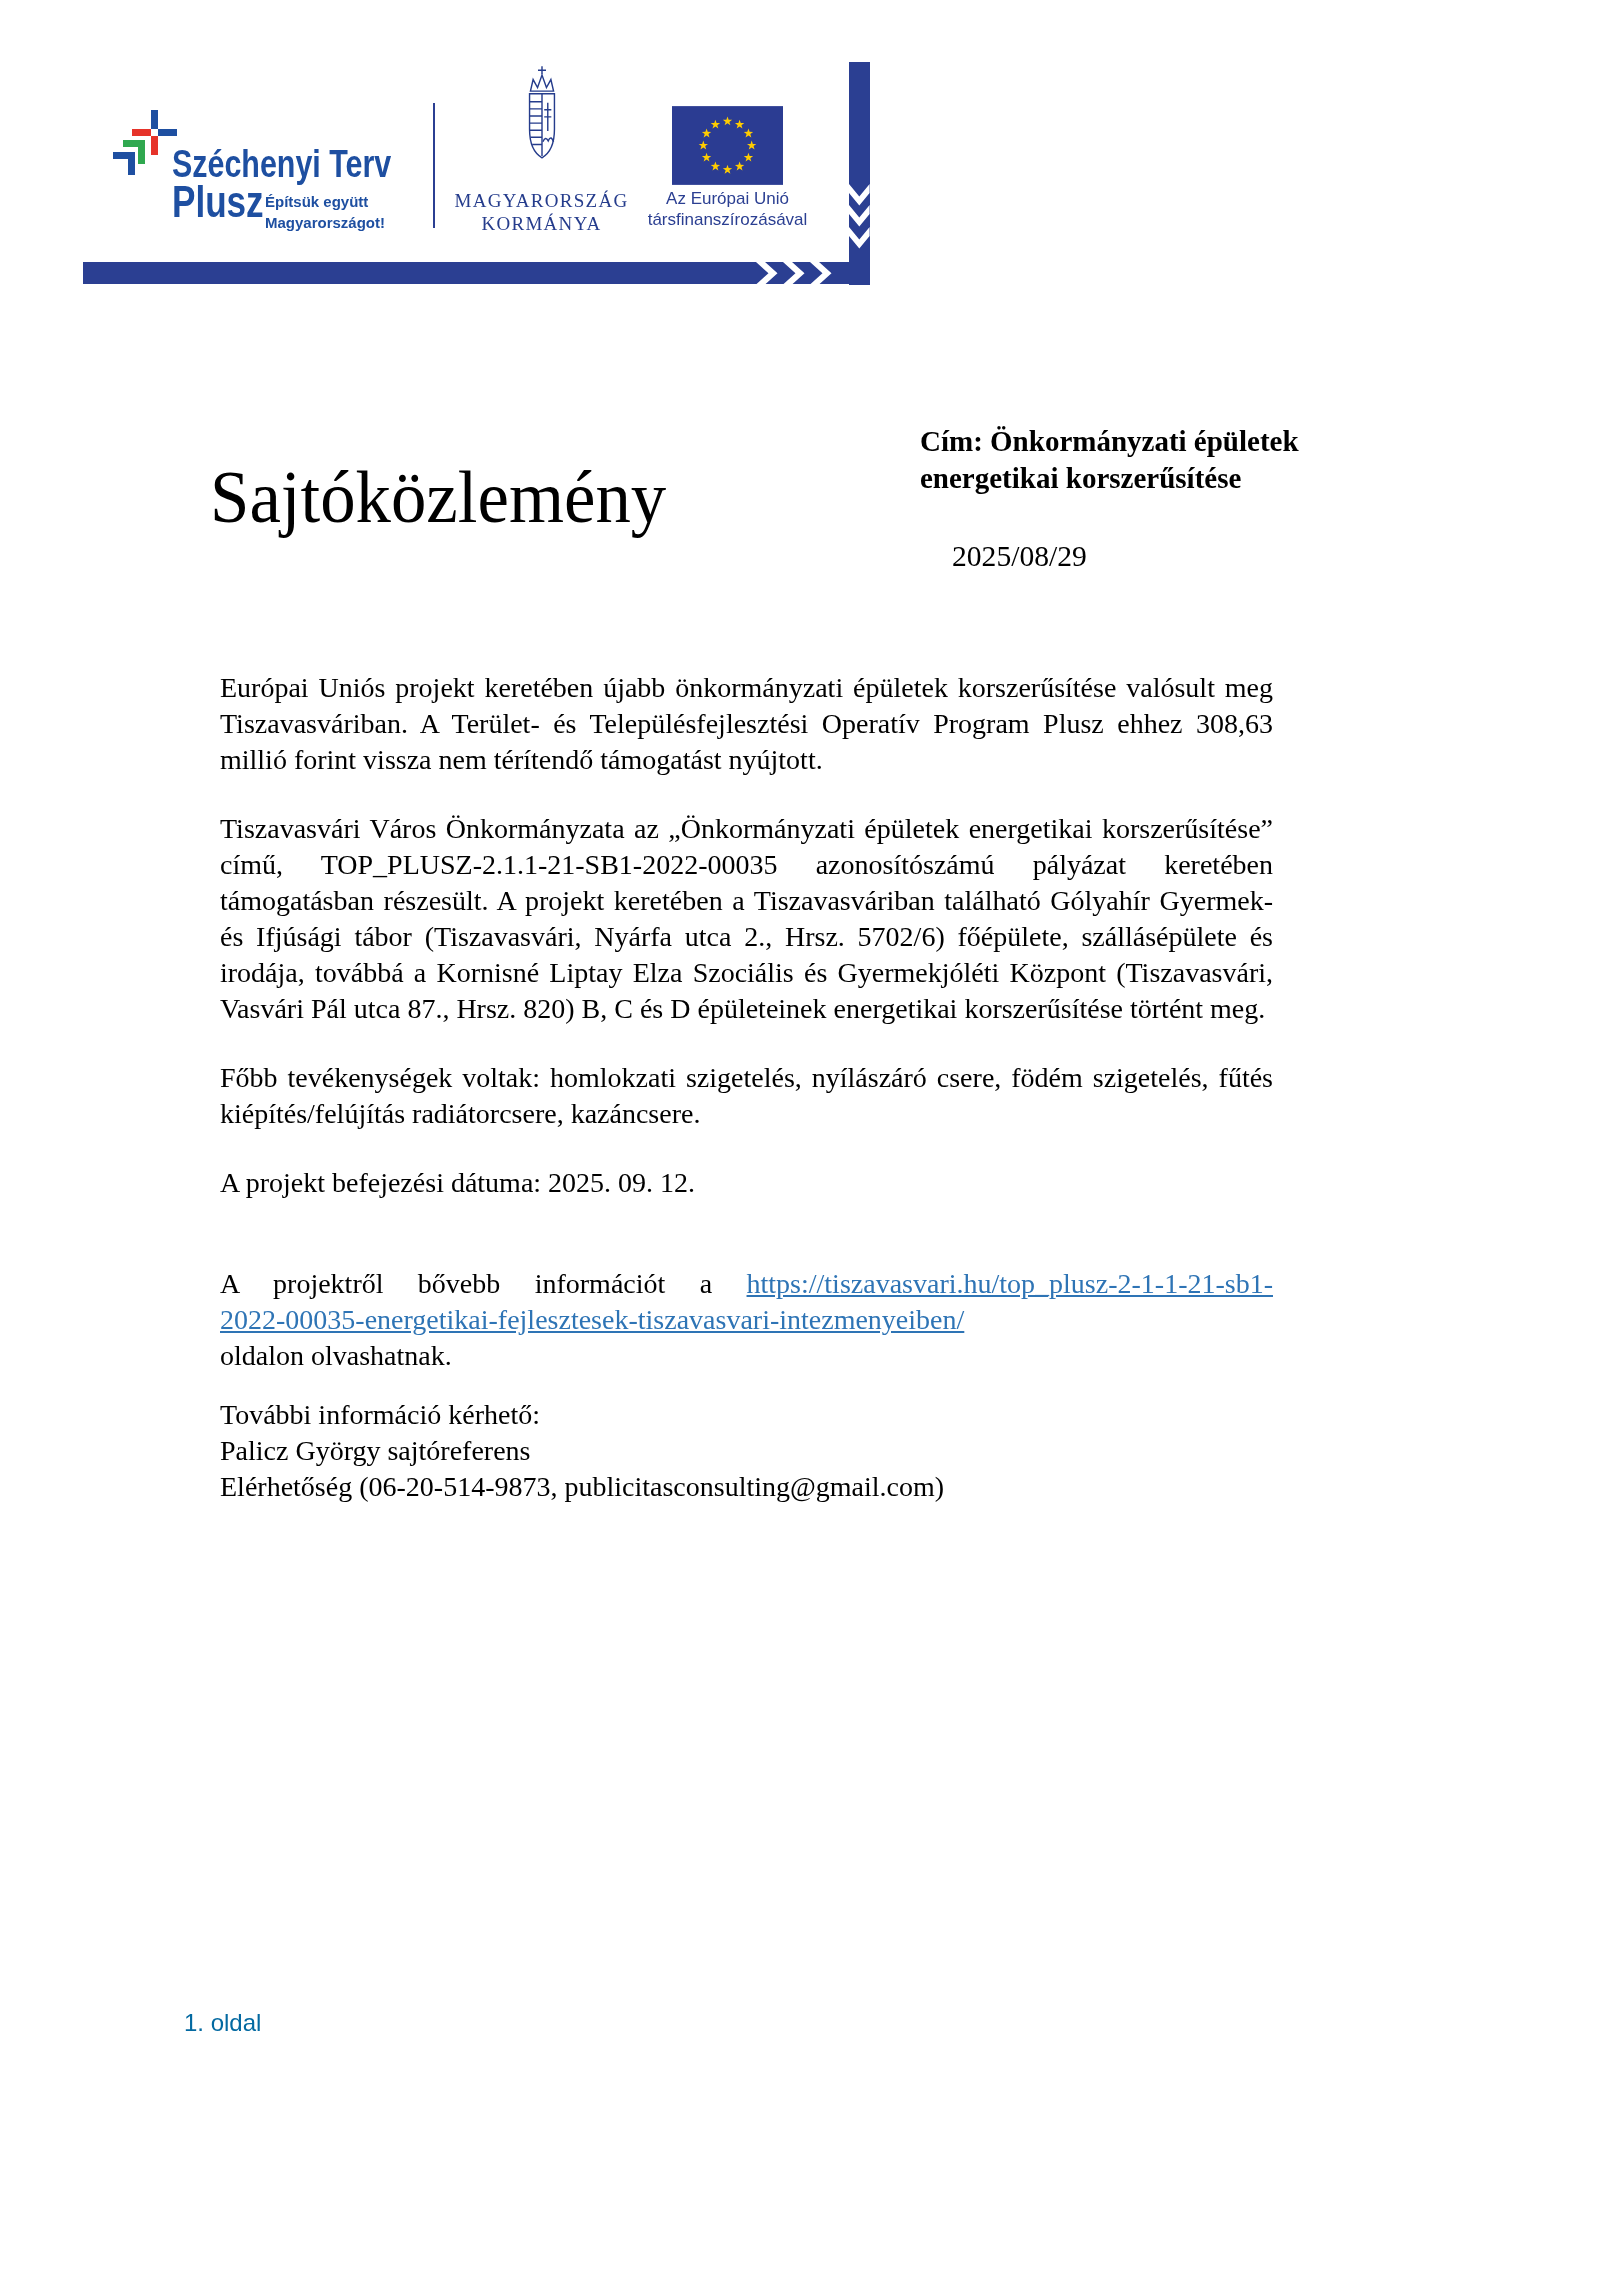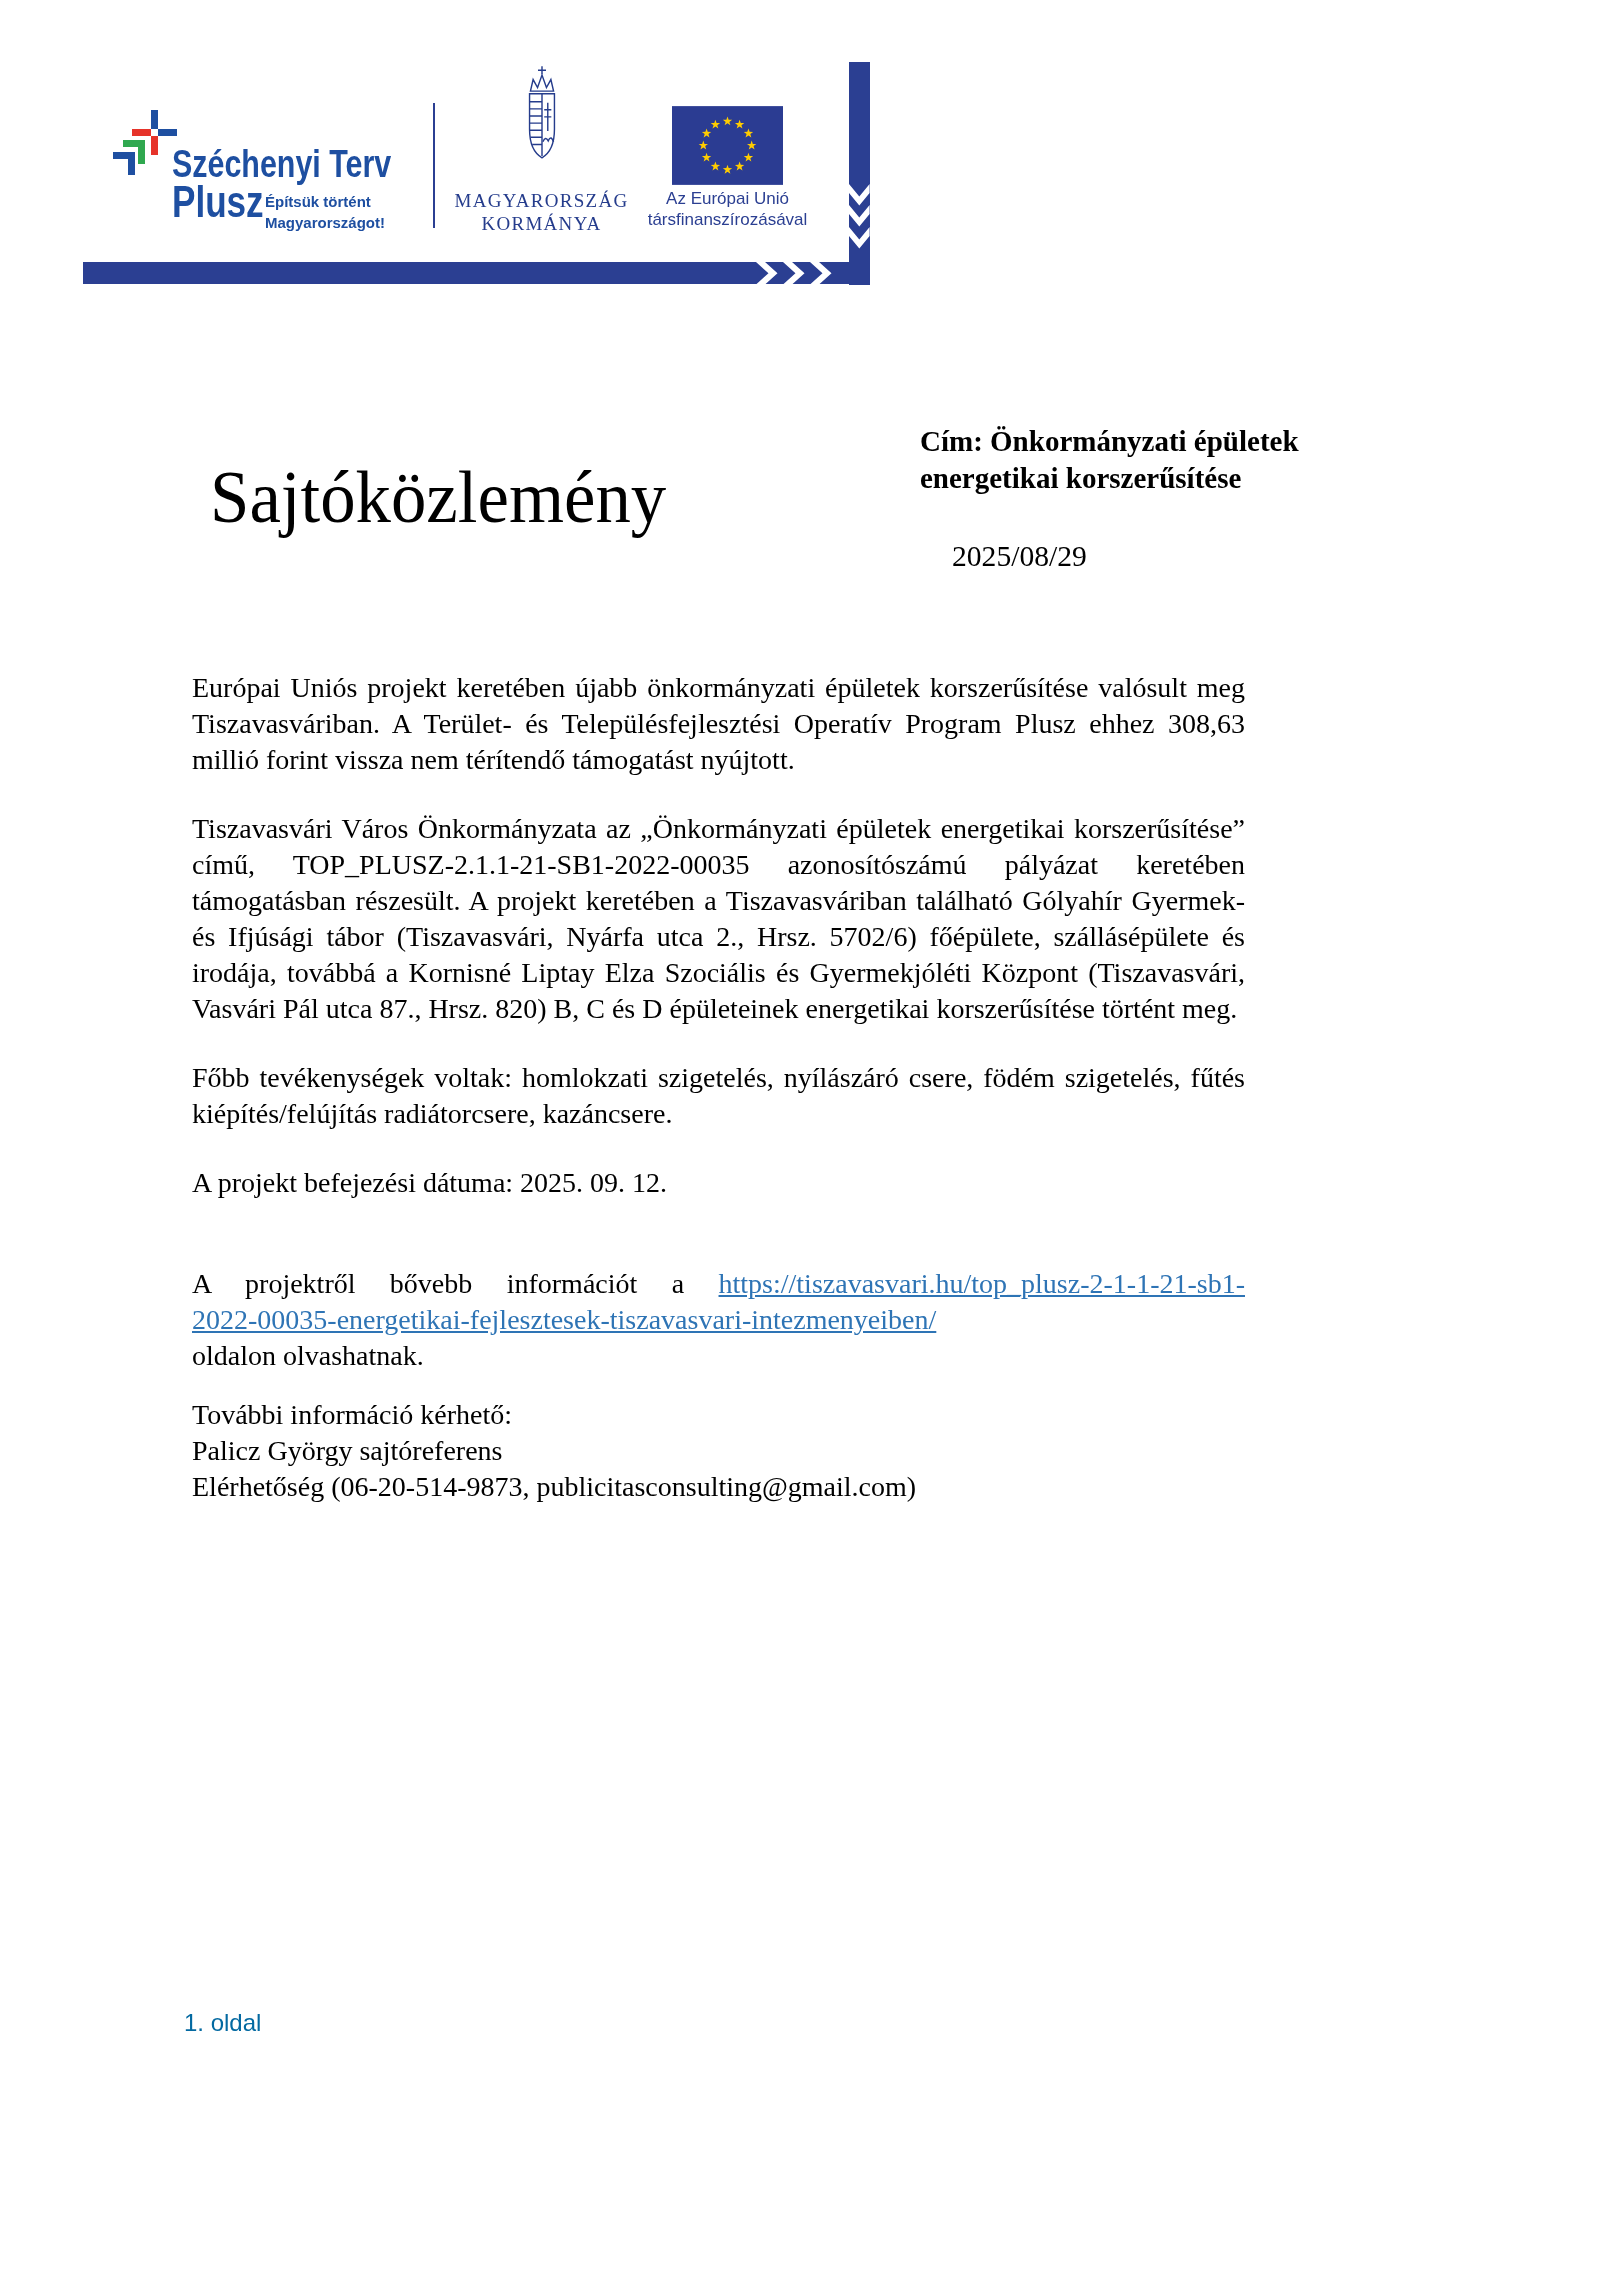--- a/index.html
+++ b/index.html
@@ -80,21 +80,21 @@
     font-family:"Liberation Serif",serif;white-space:nowrap;
     transform:scaleX(0.97);transform-origin:left top;
   }
   .subject{
     left:920px;top:423px;width:430px;
     font-weight:bold;font-size:29px;line-height:37px;
   }
   .doc-date{left:952px;top:538px;font-size:29.6px;line-height:36px;}
 
   
-  .body-text{left:192px;top:670px;width:1053px;font-size:28px;line-height:36px;}
+  .body-text{left:220px;top:670px;width:1053px;font-size:28px;line-height:36px;}
   .para{text-align:justify;margin:0 0 33px 0;}
   .para-left{text-align:left;margin:0 0 33px 0;}
   .gap-large{margin-bottom:65px !important;}
   .gap-small{margin-bottom:23px !important;}
   .just-last{text-align:justify;text-align-last:justify;}
   .doc-link{
     color:var(--link-blue,#2E74B5);text-decoration:underline;cursor:pointer;
   }
 
   
@@ -112,21 +112,21 @@
     <div class="m-red" style="left:66px;top:21.5px;width:19px;height:7.2px;"></div>
     <div class="m-blue" style="left:92px;top:21.5px;width:19px;height:7.2px;"></div>
     <div class="m-red" style="left:85px;top:29px;width:7.2px;height:19px;"></div>
     <div class="m-green" style="left:57px;top:33px;width:21.5px;height:7.2px;"></div>
     <div class="m-green" style="left:72px;top:33px;width:7.2px;height:24px;"></div>
     <div class="m-blue" style="left:47px;top:45px;width:21.5px;height:7.2px;"></div>
     <div class="m-blue" style="left:62px;top:45px;width:7.2px;height:23px;"></div>
   </div>
   <div class="stp-name">Széchenyi Terv</div>
   <div class="stp-plusz">Plusz</div>
-  <div class="stp-tag stp-tag1">Építsük történt</div>
+  <div class="stp-tag stp-tag1">Építsük együtt</div>
   <div class="stp-tag stp-tag2">Magyarországot!</div>
 </div>
 
 <div class="abs hdr-divider"></div>
 
 <div class="abs gov-block">
   <svg class="gov-arms" width="48" height="122" viewBox="0 0 54 136" fill="none" stroke="#253C8C" stroke-width="1.6">
     <path d="M27 3 v9 M22.5 7.5 h9"></path>
     <path d="M14 31 L17 18 L22 27 L27 13 L32 27 L37 18 L40 31 Z"></path>
     <path d="M13 34 h28 v40 q0 24 -14 32 q-14 -8 -14 -32 Z"></path>

